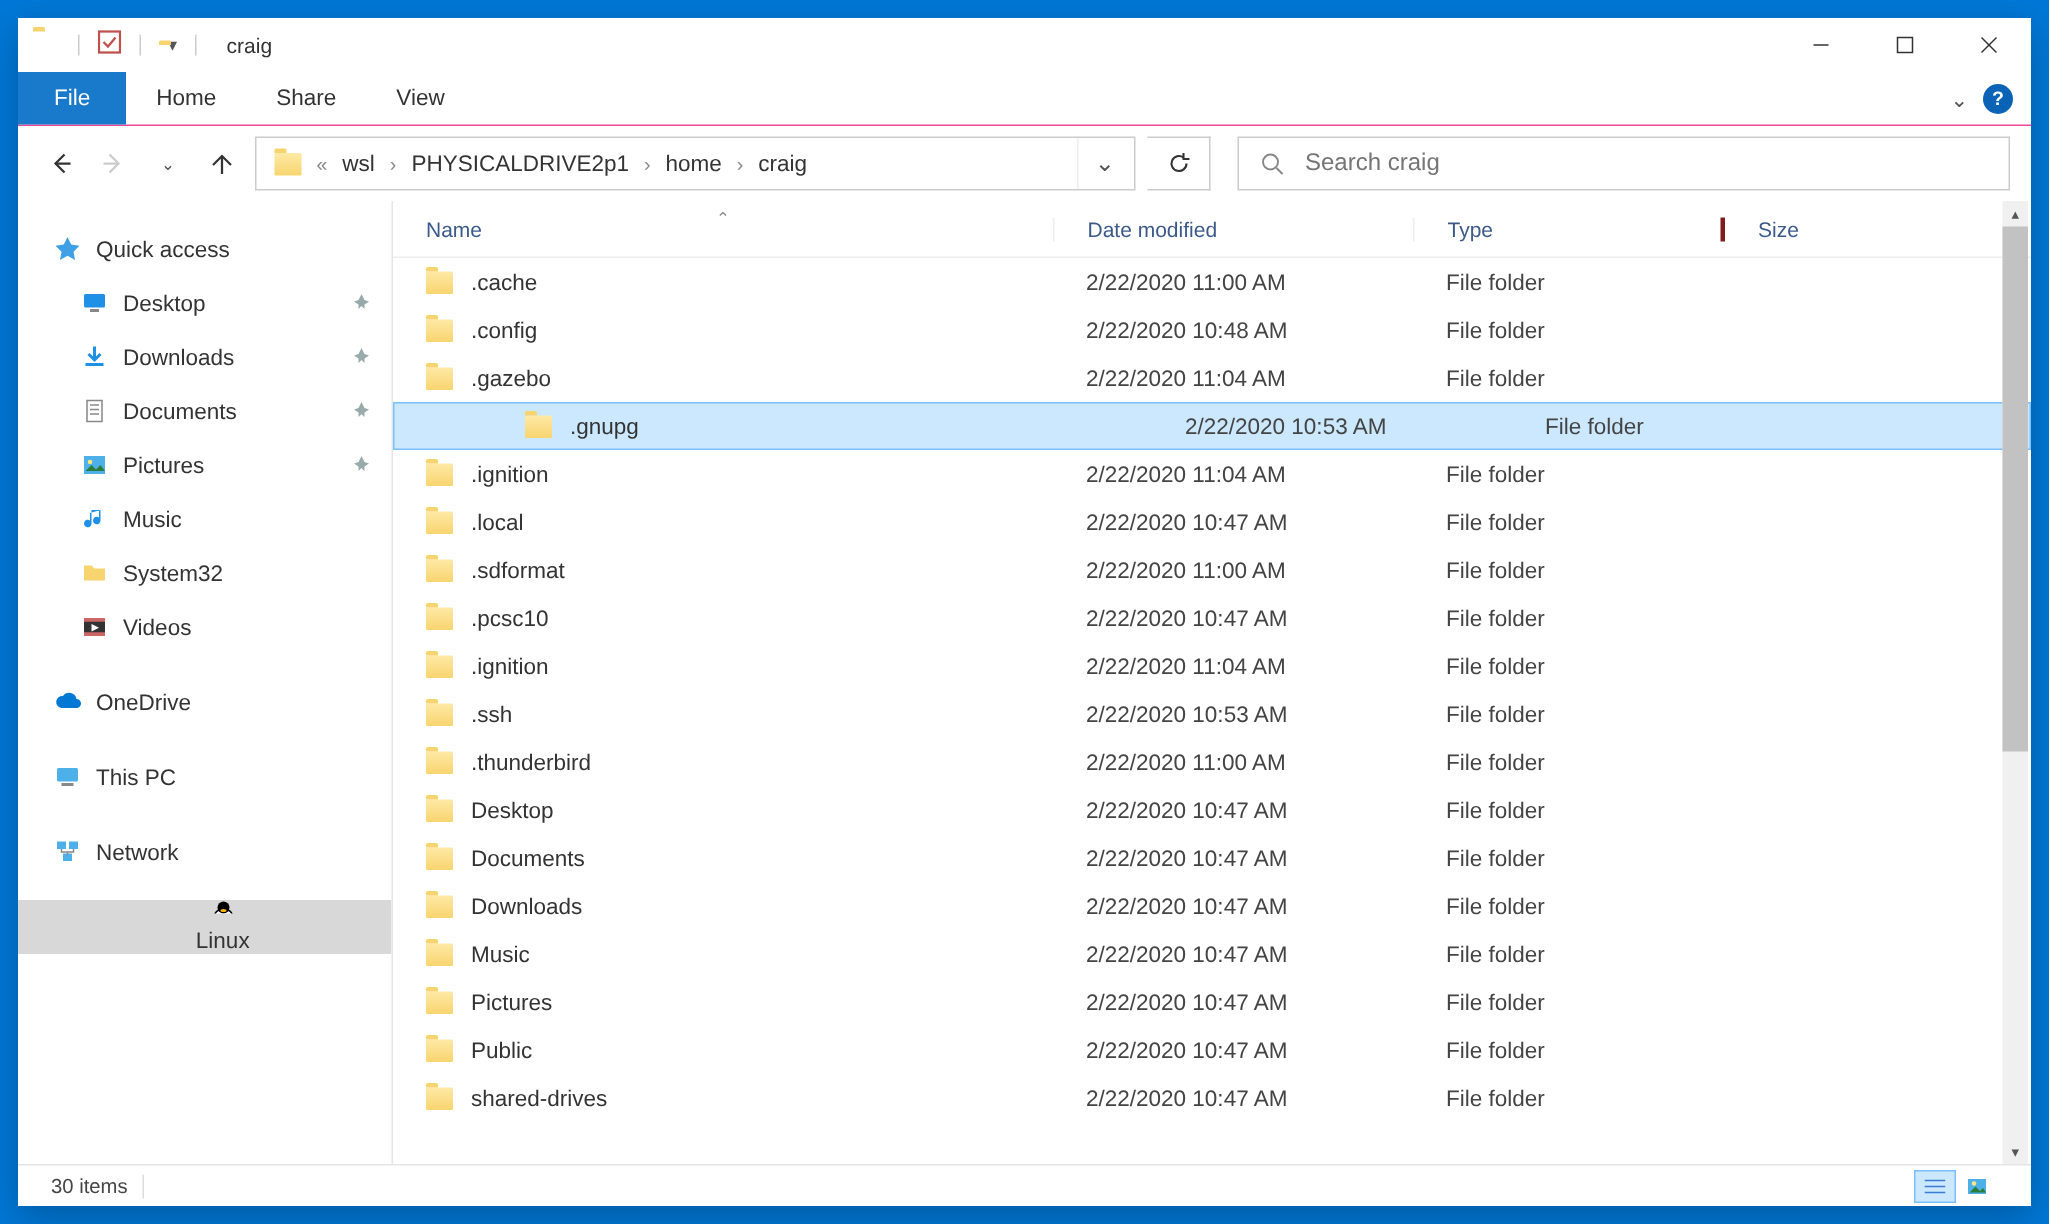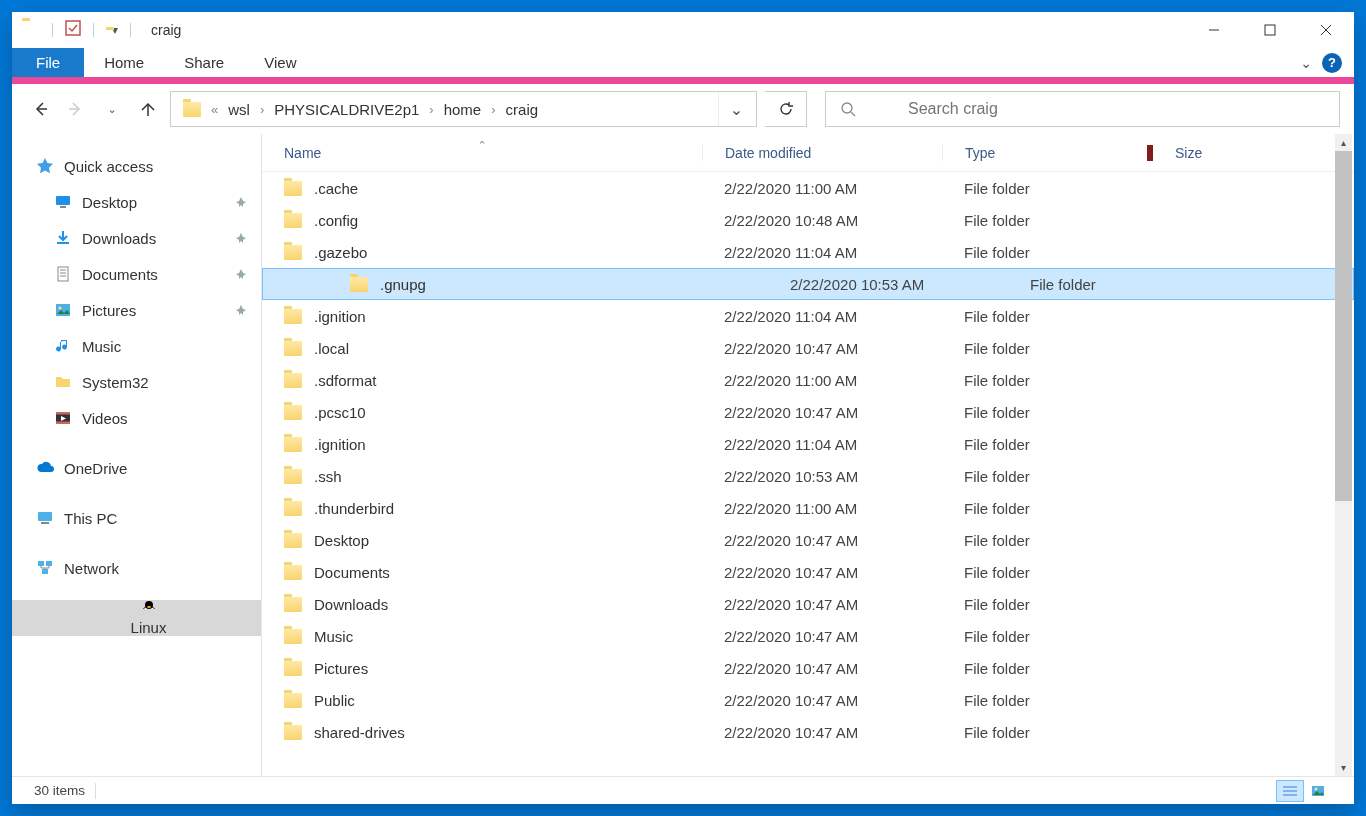--- a/index.html
+++ b/index.html
@@ -5,51 +5,51 @@
     * { margin: 0; padding: 0; box-sizing: border-box; font-family: "Segoe UI", Tahoma, sans-serif; }
     body { background: #0078d7; width: 1366px; height: 816px; overflow: hidden; }
     .window { position: absolute; left: 12px; top: 12px; right: 12px; bottom: 12px; background: #fff; box-shadow: 0 8px 24px rgba(0,0,0,0.25); display: flex; flex-direction: column; }
     .titlebar { height: 36px; display: flex; align-items: center; }
     .titlebar-left { display: flex; align-items: center; gap: 6px; padding-left: 10px; }
     .tb-icon { width: 18px; height: 18px; }
     .tb-div { width: 1px; height: 14px; background: #ccc; margin: 0 6px; }
     .tb-title { font-size: 14px; margin-left: 8px; color: #333; }
     .titlebar-controls { margin-left: auto; display: flex; }
     .tc-btn { width: 56px; height: 36px; display: flex; align-items: center; justify-content: center; color: #333; }
-    .ribbon-tabs { height: 36px; display: flex; align-items: stretch; border-bottom: 7px solid #ec4899; }
+    .ribbon-tabs { height: 36px; display: flex; align-items: stretch; border-bottom: 1px solid #ec4899; }
     .tab-file { background: #1979ca; color: #fff; padding: 0 24px; display: flex; align-items: center; font-size: 15px; }
     .tab { color: #333; padding: 0 20px; display: flex; align-items: center; font-size: 15px; }
     .ribbon-right { margin-left: auto; display: flex; align-items: center; gap: 10px; padding-right: 12px; color: #555; }
     .help-icon { width: 20px; height: 20px; border-radius: 50%; background: #0a63b5; color: #fff; display: flex; align-items: center; justify-content: center; font-size: 13px; font-weight: bold; }
     .navbar { height: 50px; display: flex; align-items: center; gap: 8px; padding: 0 14px; }
     .nav-arrow { width: 28px; height: 28px; display: flex; align-items: center; justify-content: center; color: #555; }
     .nav-arrow.disabled { color: #ccc; }
     .breadcrumb { flex: 1; height: 36px; border: 1px solid #ccc; display: flex; align-items: center; padding: 0 2px 0 6px; }
     .bc-segment { display: flex; align-items: center; font-size: 15px; color: #333; padding: 0 6px; height: 100%; }
     .bc-sep { color: #888; padding: 0 4px; font-size: 13px; }
     .bc-dropdown { margin-left: auto; width: 36px; height: 100%; display: flex; align-items: center; justify-content: center; color: #555; border-left: 1px solid #eee; }
     .refresh-btn { width: 42px; height: 36px; border: 1px solid #ccc; border-left: none; display: flex; align-items: center; justify-content: center; color: #555; }
-    .searchbox { width: 515px; height: 36px; border: 1px solid #ccc; display: flex; align-items: center; padding: 0 14px; margin-left: 10px; gap: 38px; }
+    .searchbox { width: 515px; height: 36px; border: 1px solid #ccc; display: flex; align-items: center; padding: 0 14px; margin-left: 10px; }
     .searchbox svg { color: #888; margin-right: 14px; }
     .searchbox input { border: none; outline: none; font-size: 16px; flex: 1; color: #333; }
     .content { flex: 1; display: flex; overflow: hidden; }
     .sidebar { width: 250px; border-right: 1px solid #e5e5e5; padding-top: 14px; overflow: hidden; }
     .tree-item { height: 36px; display: flex; align-items: center; padding-left: 42px; font-size: 15px; color: #333; gap: 10px; cursor: pointer; }
     .tree-item.top { padding-left: 24px; }
     .tree-item.selected { background: #d8d8d8; flex-direction: column; }
     .pin { margin-left: auto; margin-right: 14px; color: #888; }
     .tree-spacer { height: 14px; }
     .main { flex: 1; display: flex; flex-direction: column; position: relative; }
     .col-headers { height: 38px; display: flex; align-items: center; border-bottom: 1px solid #eee; font-size: 14px; color: #3b5a8a; }
     .col { padding-left: 22px; }
     .col-name { width: 440px; position: relative; }
     .sort-indicator { position: absolute; top: -6px; left: 50%; transform: translateX(-50%); font-size: 11px; color: #888; }
     .col-date { width: 240px; border-left: 1px solid #eee; }
     .col-type { width: 205px; border-left: 1px solid #eee; }
-    .col-size { width: 140px; border-left: 6px solid #7f1d1d; }
+    .col-size { width: 140px; border-left: 3px solid #7f1d1d; }
     .file-list { flex: 1; overflow-y: hidden; position: relative; }
     .file-row { height: 32px; display: flex; align-items: center; font-size: 15px; color: #333; }
     .file-row.highlighted { background: #cce8ff; border: 1px solid #7abfff; justify-content: flex-end; }
     .fr-name { width: 440px; padding-left: 22px; display: flex; align-items: center; gap: 12px; }
     .fr-date { width: 240px; padding-left: 22px; color: #444; }
     .fr-type { width: 205px; padding-left: 22px; color: #444; }
     .fr-size { width: 140px; padding-left: 22px; }
     .folder-icon { width: 18px; height: 15px; background: linear-gradient(#ffe9a6, #f7d46e); border-radius: 1px; position: relative; }
     .folder-icon::before { content: ""; position: absolute; top: -3px; left: 0; width: 8px; height: 3px; background: #f7d46e; border-radius: 1px 1px 0 0; }
     .scrollbar { position: absolute; right: 2px; top: 0; bottom: 0; width: 17px; background: #f0f0f0; }

